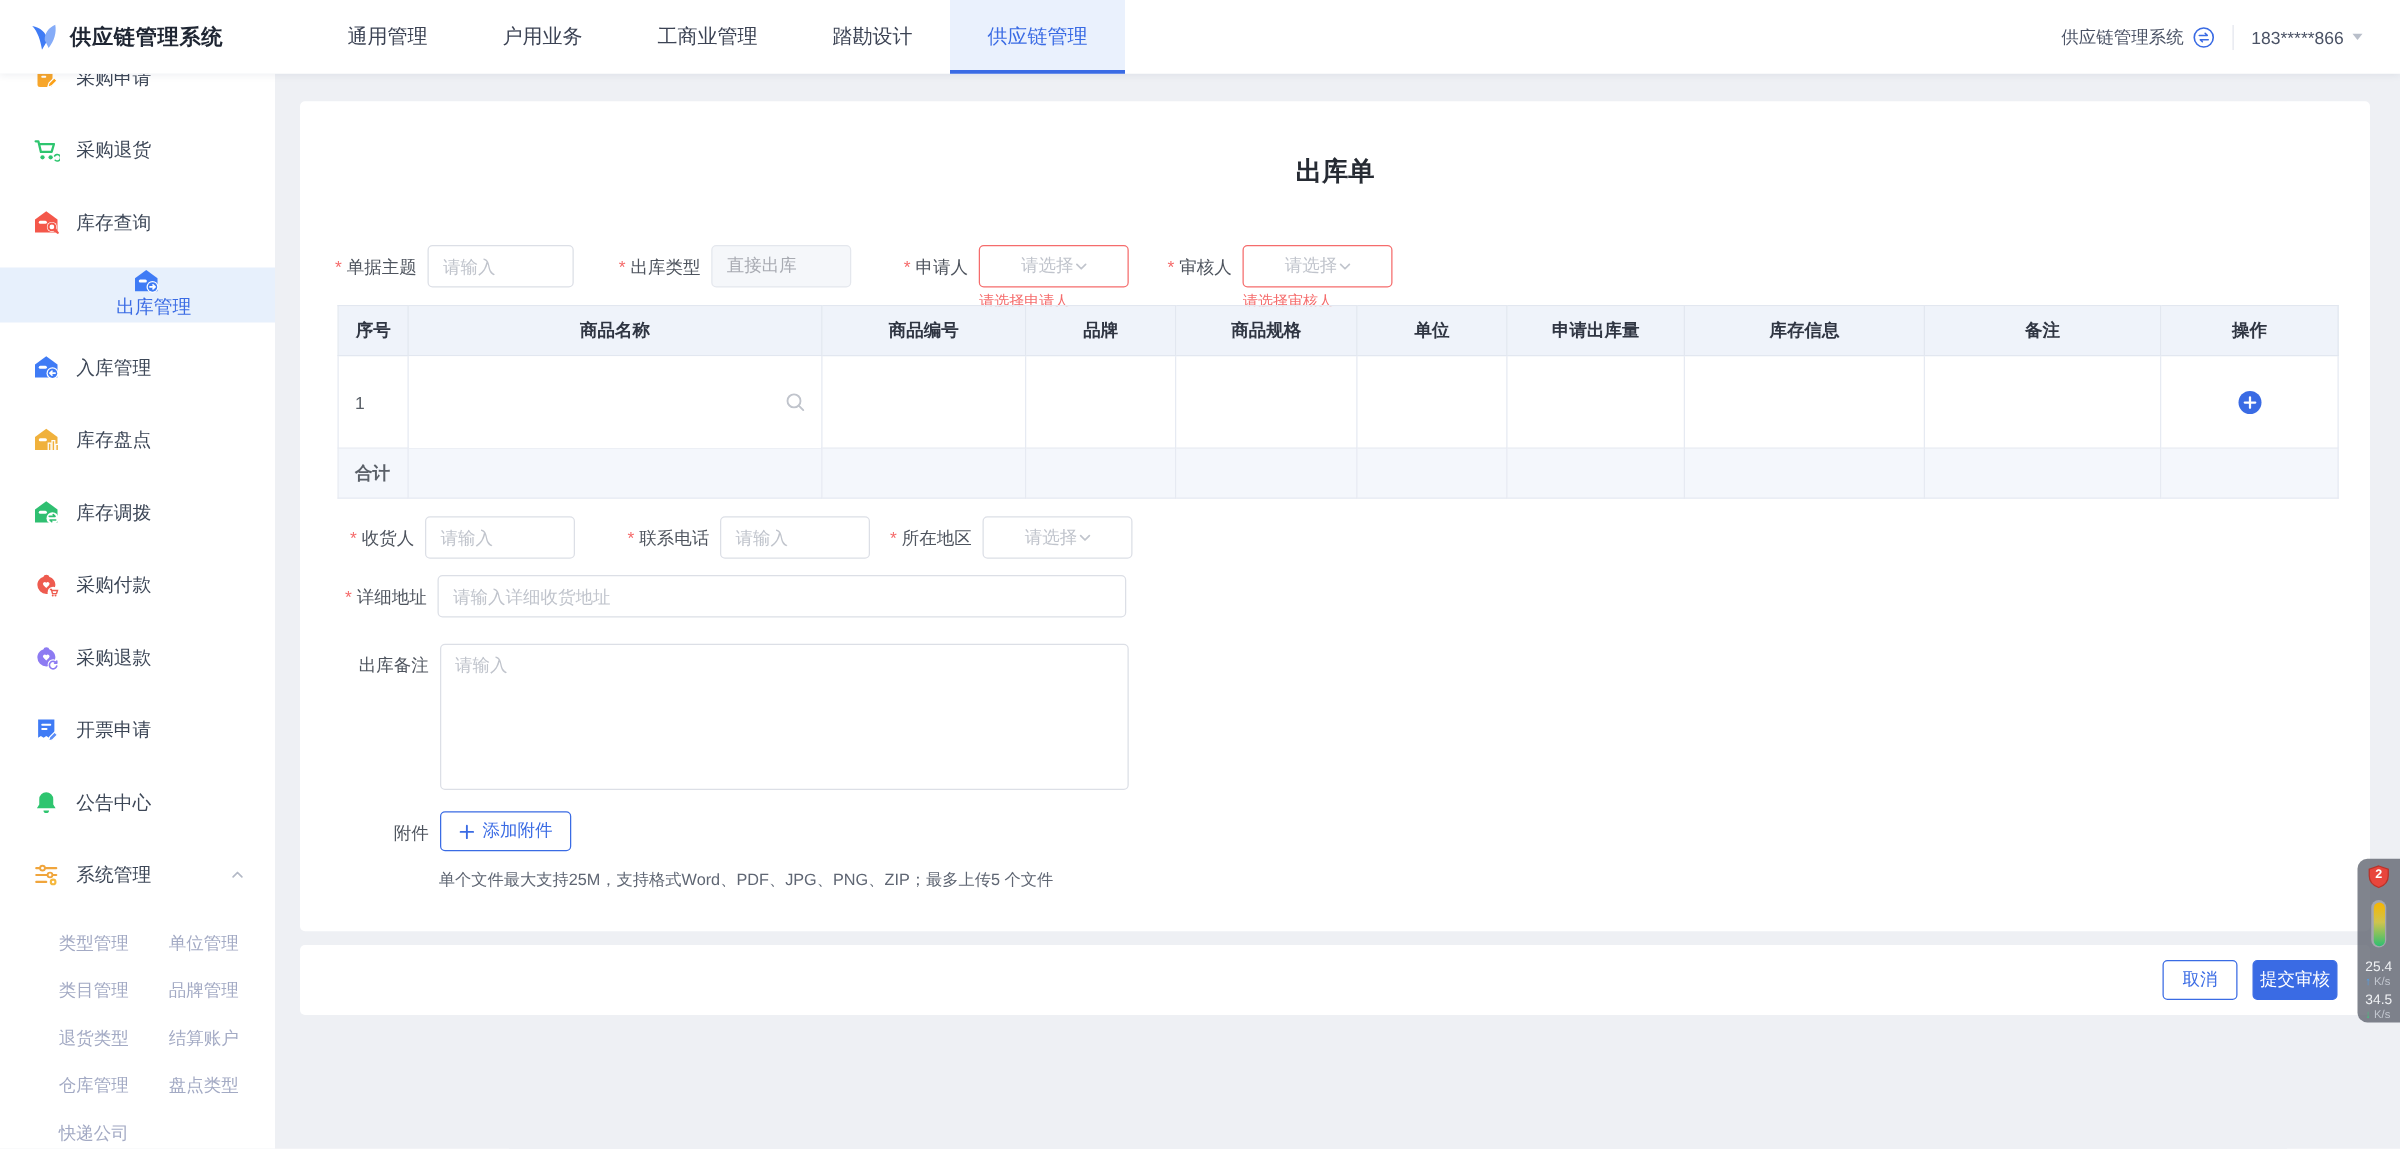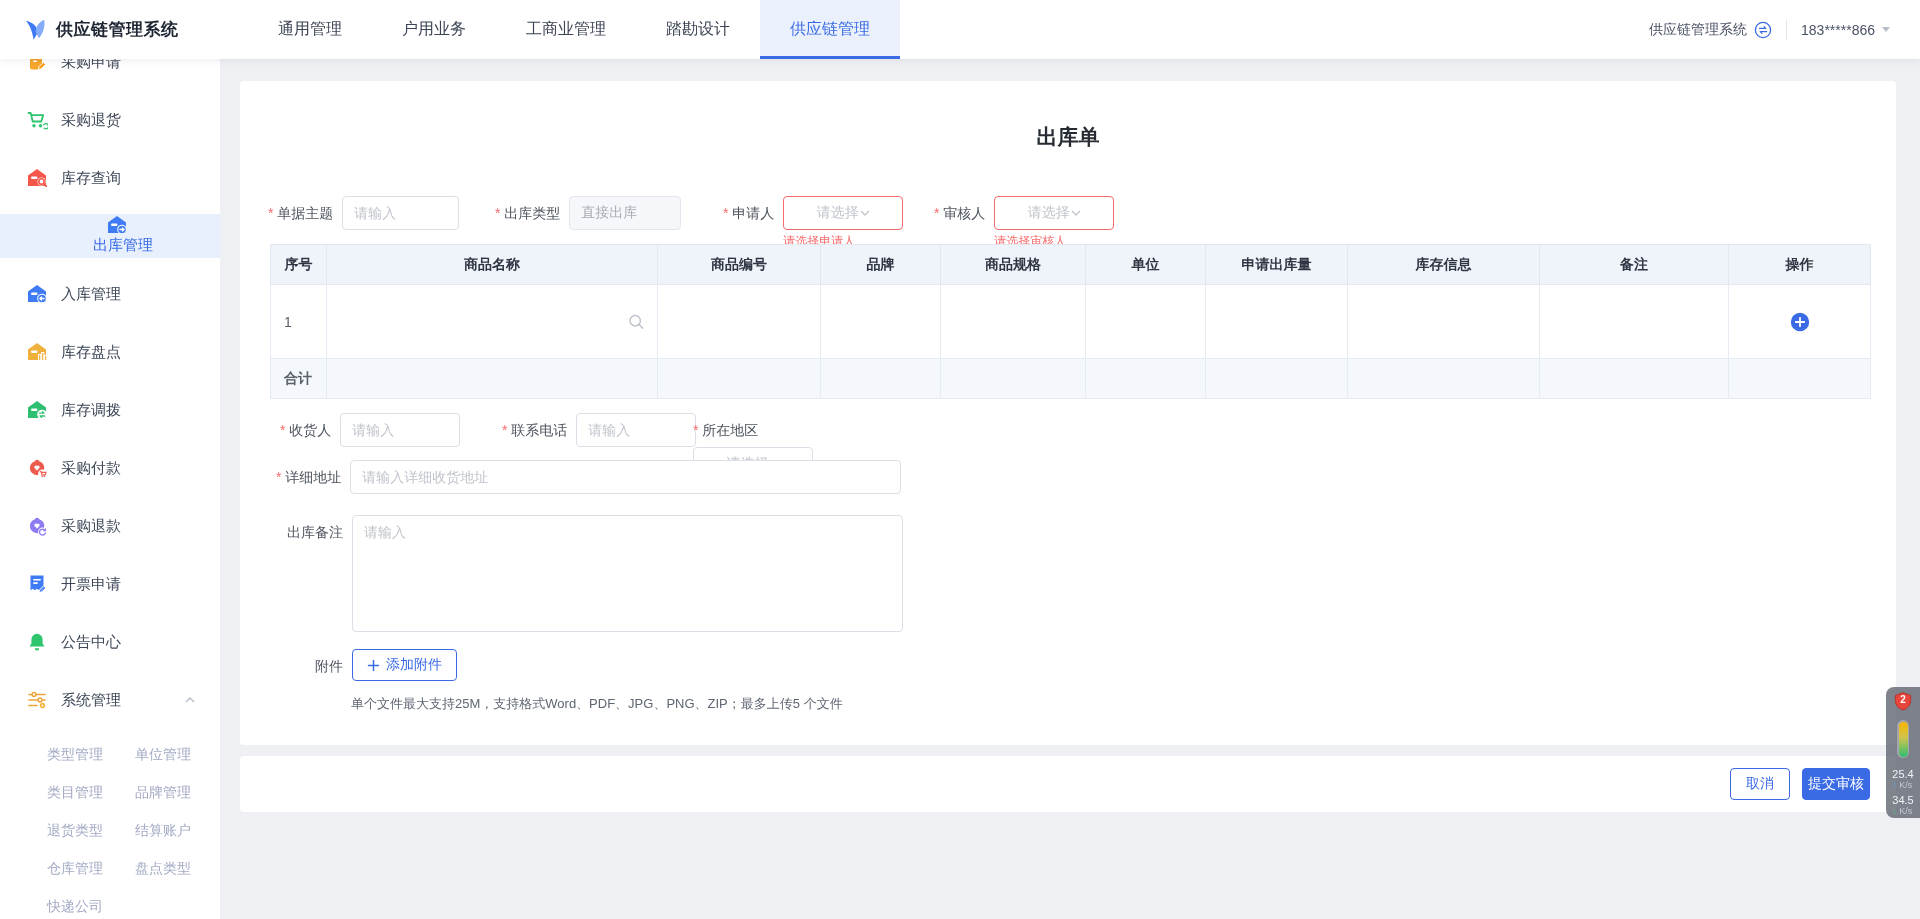--- a/index.html
+++ b/index.html
@@ -375,21 +375,21 @@
   </table>
 
   <div class="form-item" style="left:40px; top:332px;">
     <span class="f-label req">收货人</span>
     <input class="tb-input w120" placeholder="请输入" style="">
   </div>
   <div class="form-item" style="left:262px; top:332px;">
     <span class="f-label req">联系电话</span>
     <input class="tb-input w120" placeholder="请输入" style="">
   </div>
-  <div class="form-item" style="left:453px; top:332px;flex-direction:column;">
+  <div class="form-item" style="left:472px; top:332px;">
     <span class="f-label req">所在地区</span>
     <div class="sel w120">
       <span>请选择</span>
       <svg width="12" height="12" viewBox="0 0 12 12">
           <path d="M2.5 4.5 6 8l3.5-3.5" stroke="#c0c4cc" stroke-width="1.4" fill="none" stroke-linecap="round" stroke-linejoin="round"></path>
         </svg>
     </div>
   </div>
 
   <div class="form-item" style="left:36px; top:379px;">

